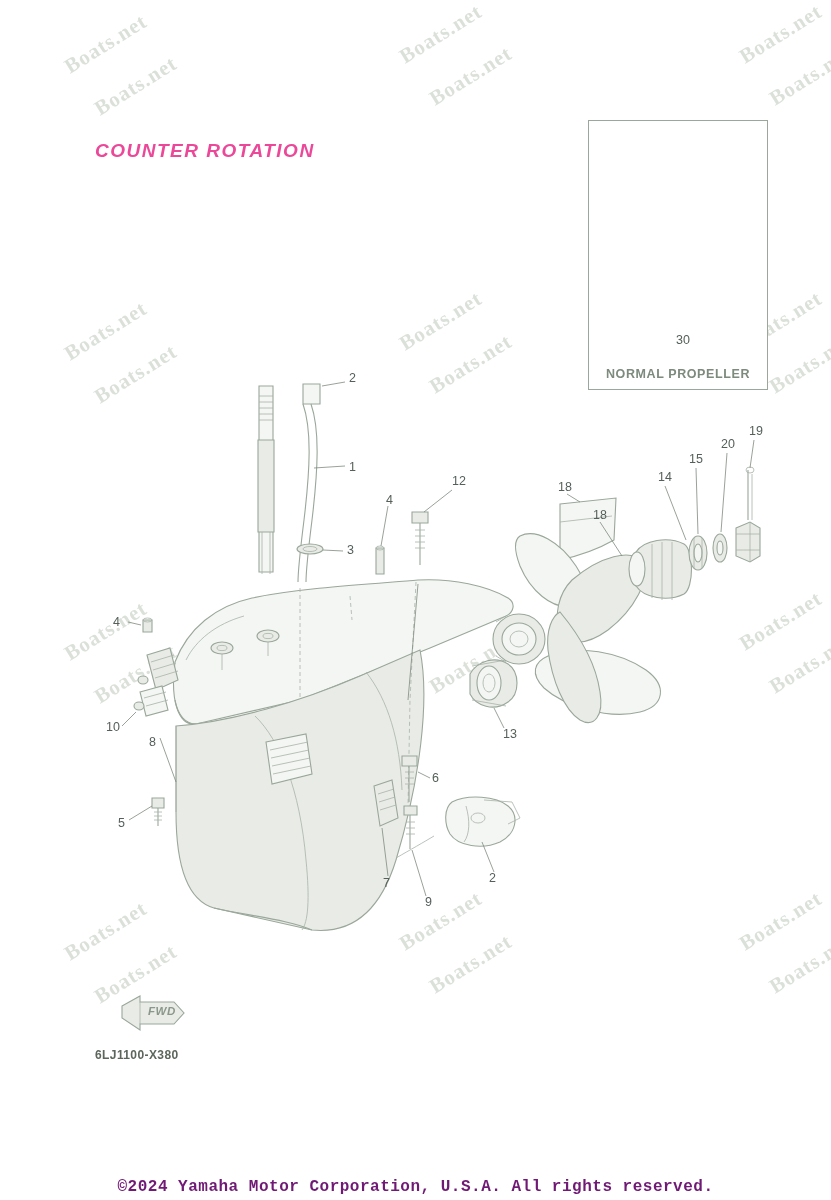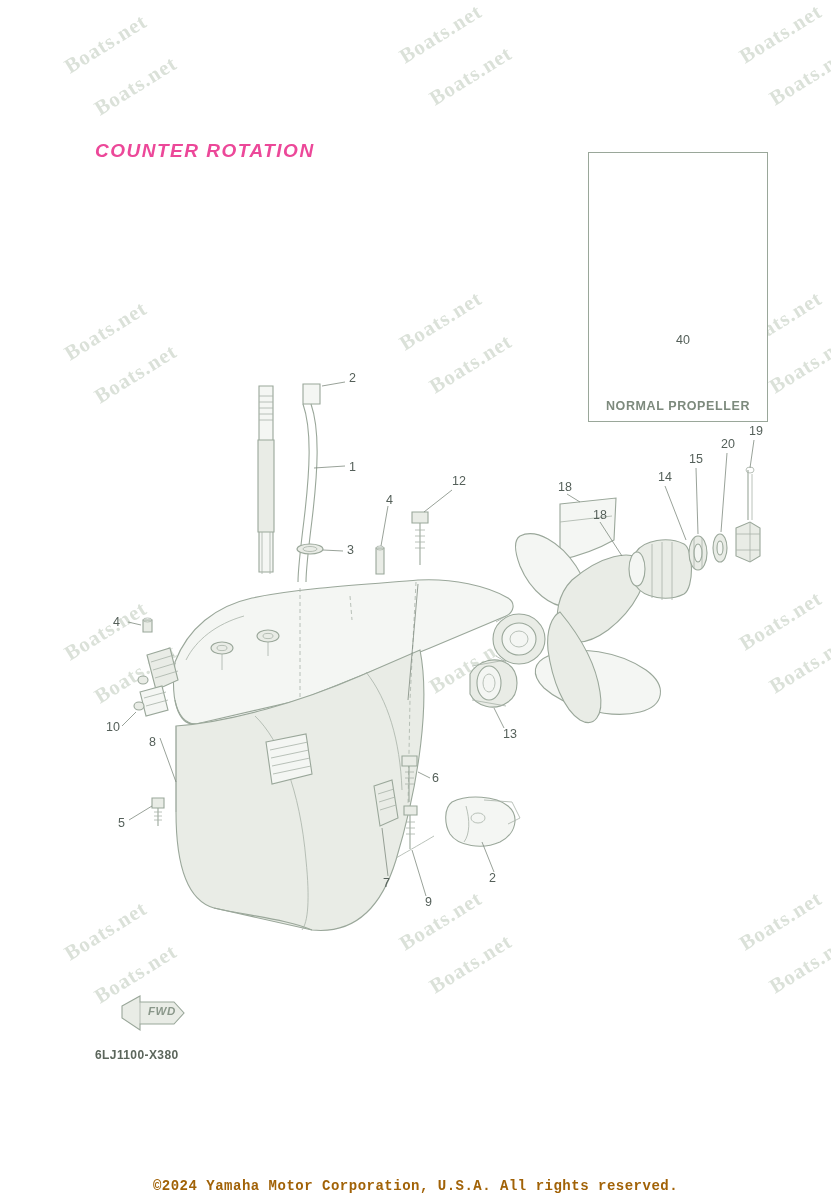--- a/index.html
+++ b/index.html
@@ -52,21 +52,20 @@
   }
   
   #propeller-inset {
     position: absolute;
     left: 588px;
     top: 120px;
     width: 178px;
     height: 268px;
     border: 1.4px solid #9aa79a;
     background: #ffffff;
-    margin-top: 32px;
   }
   #propeller-inset-caption {
     position: absolute;
     left: 0;
     right: 0;
     bottom: 8px;
     text-align: center;
     font-family: "Liberation Sans", sans-serif;
     font-weight: bold;
     font-size: 12.5px;
@@ -122,23 +121,23 @@
     letter-spacing: 0.4px;
   }
   
   #footer-copyright {
     position: absolute;
     left: 0;
     right: 0;
     top: 1178px;
     text-align: center;
     font-family: "Liberation Mono", monospace;
-    font-size: 14px;
-    font-weight: bold;
-    color: #a16207;
+    font-size: 16px;
+    font-weight: bold;
+    color: #701a75;
     letter-spacing: 0.5px;
   }
   .stroke { fill: none; stroke: #9aa79a; stroke-width: 1.1; }
   .stroke-thin { fill: none; stroke: #a8b3a8; stroke-width: 0.8; }
   .leader { fill: none; stroke: #7f8a7f; stroke-width: 0.8; }
   .fillpale { fill: #f4f6f3; stroke: #9aa79a; stroke-width: 1.1; }
   .fillmid { fill: #e9ece6; stroke: #9aa79a; stroke-width: 1.1; }
   .dashed { fill: none; stroke: #a8b3a8; stroke-width: 0.8; stroke-dasharray: 4 3; }
 </style>
 </head>
@@ -356,21 +355,21 @@
       <path class="leader" d="M567 494 L580 502"></path>
       <path class="leader" d="M600 522 L622 556"></path>
       <path class="leader" d="M418 584 L408 700"></path>
     </g>
   </svg>
 
   <div id="propeller-inset">
     <div id="propeller-inset-caption">NORMAL PROPELLER</div>
   </div>
 
-  <div class="callout" style="left:676px; top:333px;">40</div>
+  <div class="callout" style="left:676px; top:333px;">30</div>
 
   <div class="callout" style="left:349px; top:371px;">2</div>
   <div class="callout" style="left:349px; top:460px;">1</div>
   <div class="callout" style="left:347px; top:543px;">3</div>
   <div class="callout" style="left:386px; top:493px;">4</div>
   <div class="callout" style="left:113px; top:615px;">4</div>
   <div class="callout" style="left:118px; top:816px;">5</div>
   <div class="callout" style="left:432px; top:771px;">6</div>
   <div class="callout" style="left:383px; top:876px;">7</div>
   <div class="callout" style="left:149px; top:735px;">8</div>

